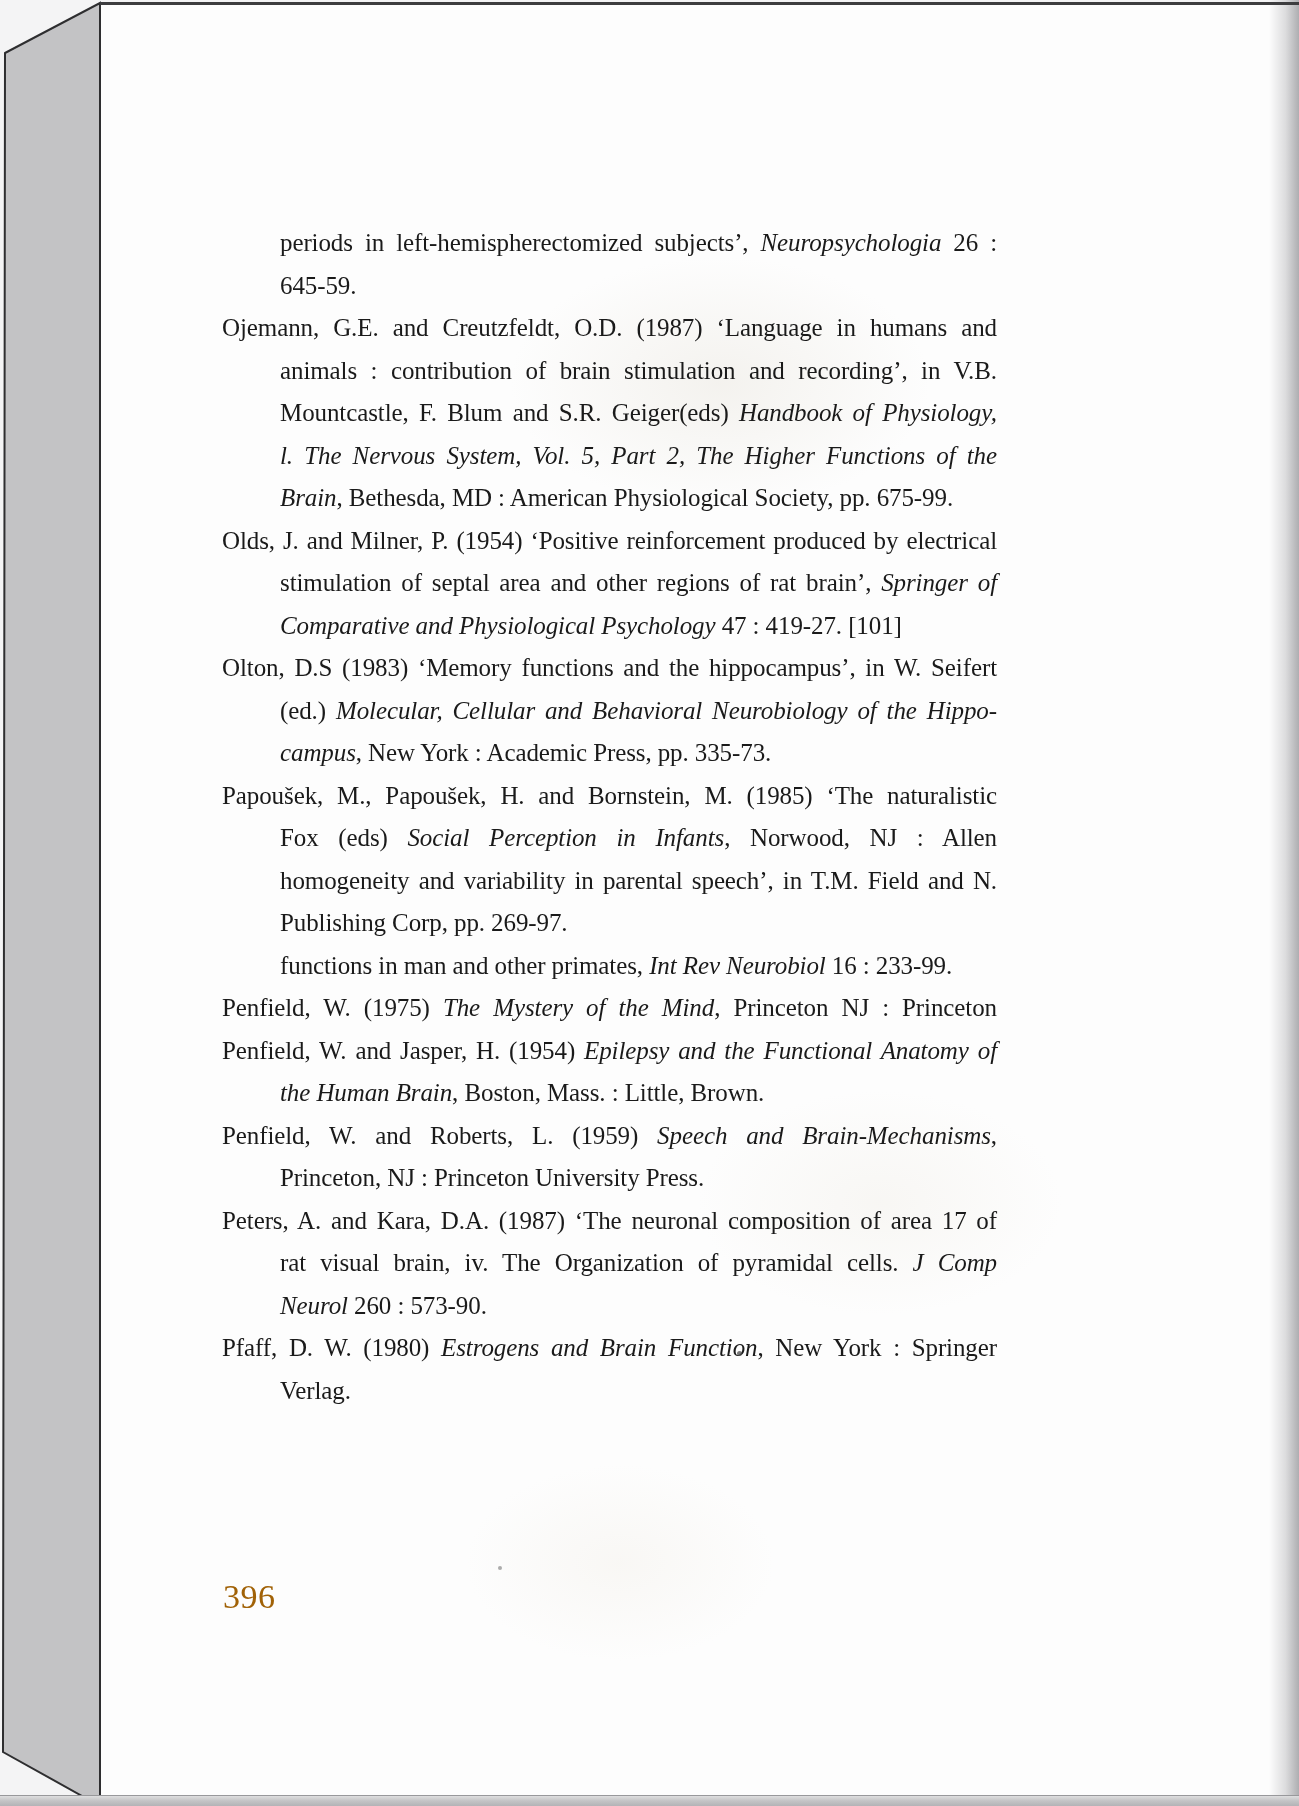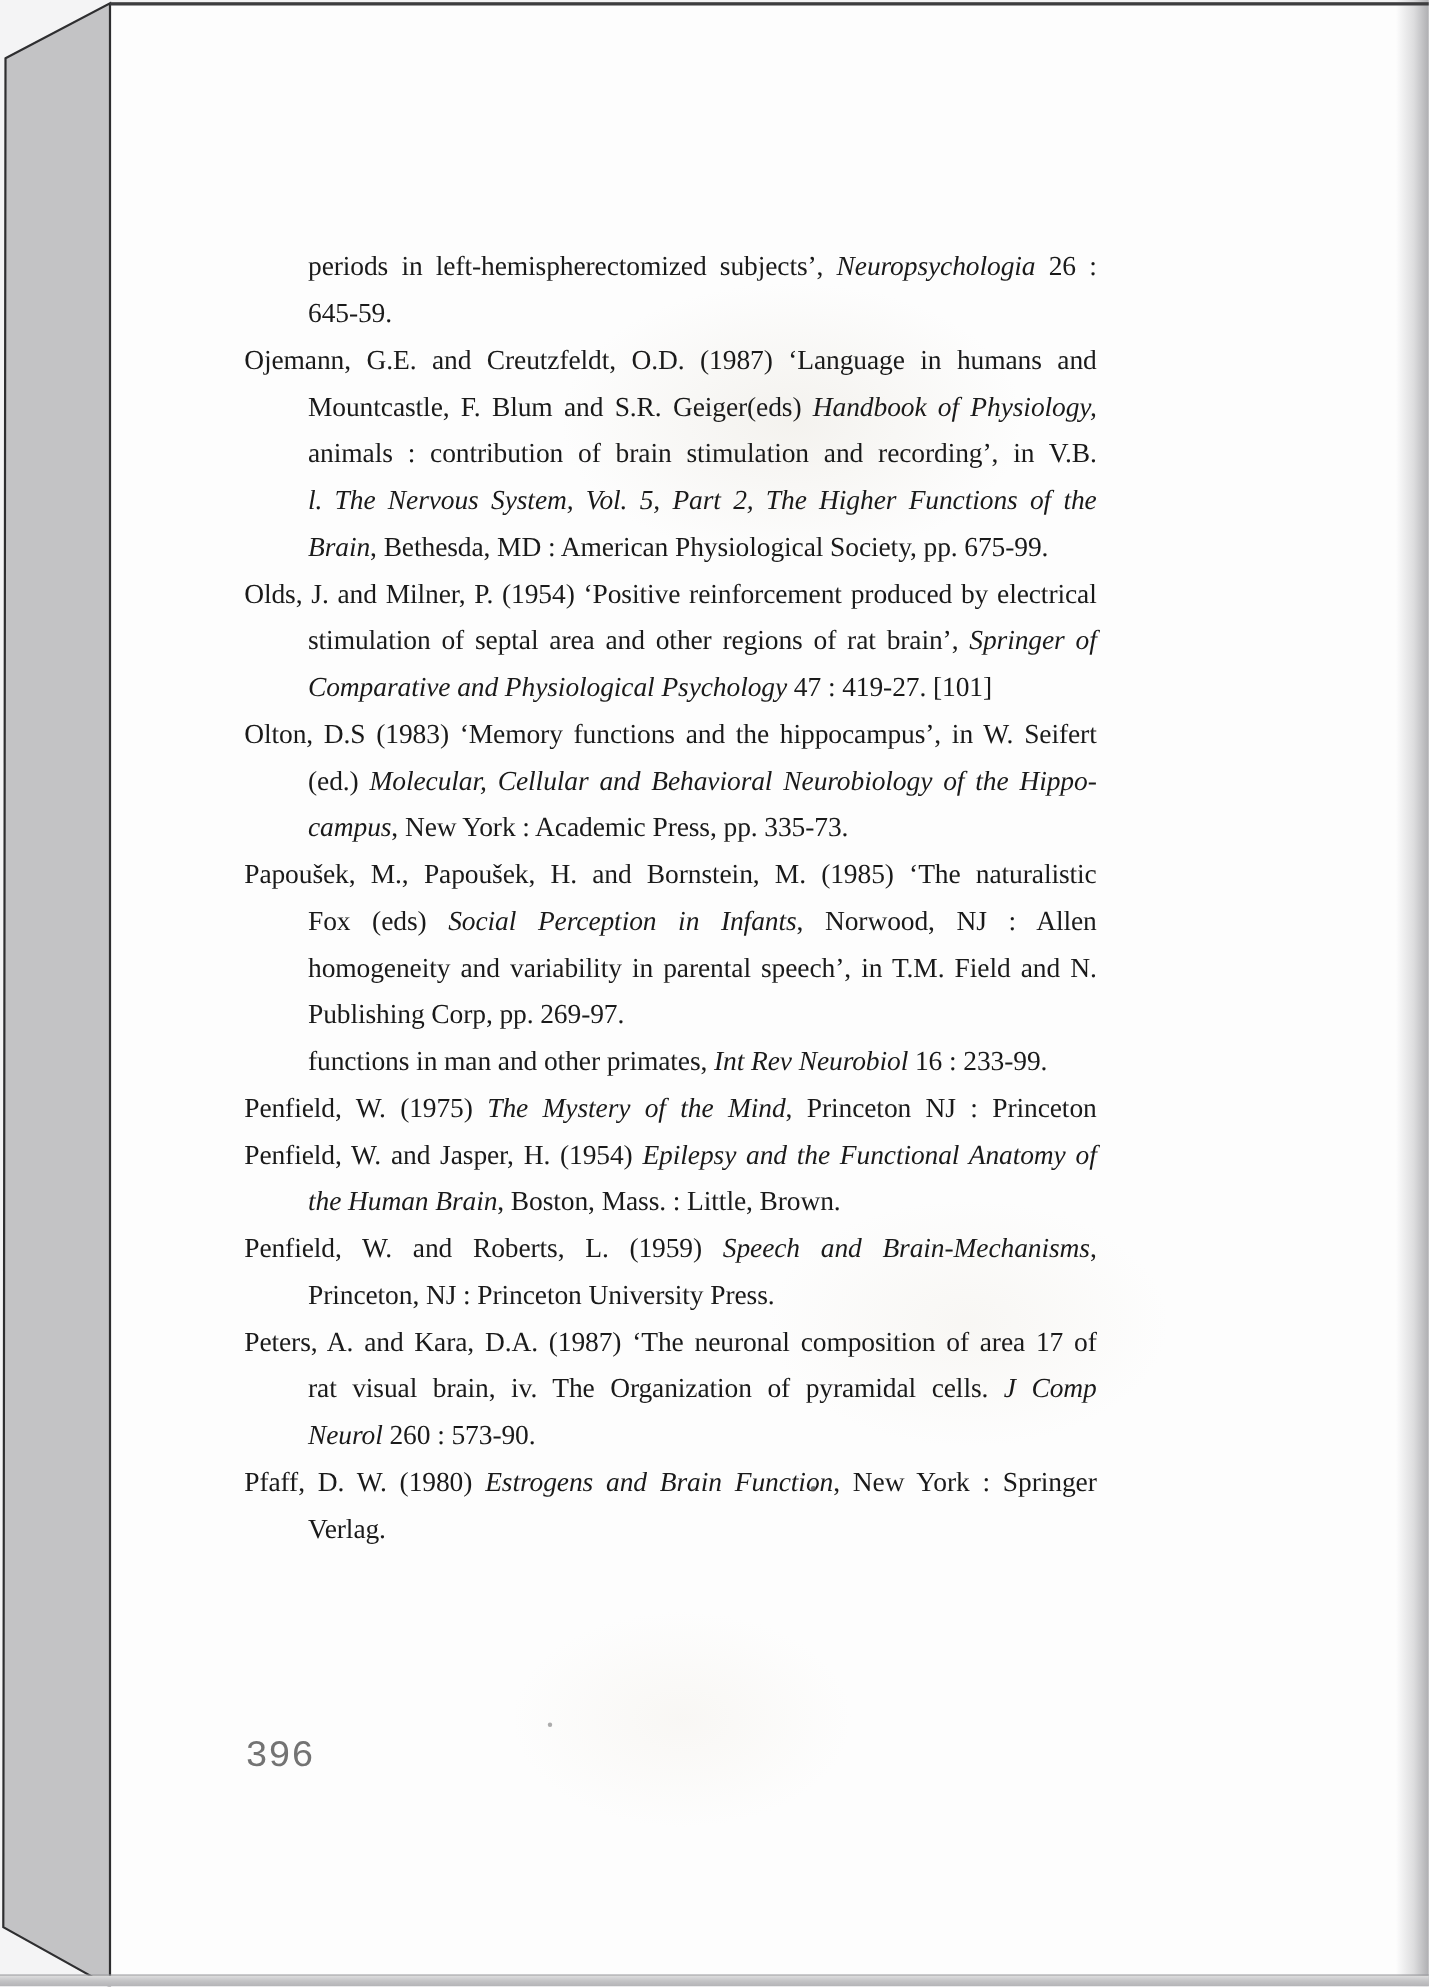--- a/index.html
+++ b/index.html
@@ -70,24 +70,24 @@
     text-align-last: justify;
     white-space: normal;
   }
   .ref-line.cont { padding-left: 58px; }
   .ref-line.last { text-align-last: left; }
   .ref-line i { font-style: italic; }
   .page-number {
     position: absolute;
     left: 223px;
     top: 1578px;
-    font-family: Liberation Mono, monospace;
+    font-family: Liberation Serif, serif;
     font-size: 34px;
     letter-spacing: 0.5px;
-    color: #737373;
+    color: #a16207;
     z-index: 2;
     text-align: center;
   }
   .speck {
     position: absolute;
     border-radius: 50%;
     background: #4c4c4c;
     z-index: 2;
   }
   .speck-1 { left: 737px; top: 1351px; width: 5px; height: 5px; opacity: 0.75; }
@@ -108,22 +108,22 @@
   <div class="edge-right"></div>
   <div class="edge-bottom"></div>
 
   <div class="page-content" id="refs">
       <div class="ref-entry">
         <div class="ref-line cont"><span>periods in left-hemispherectomized subjects’, </span><i>Neuropsychologia</i><span> 26 :</span></div>
         <div class="ref-line cont last"><span>645-59.</span></div>
       </div>
       <div class="ref-entry">
         <div class="ref-line"><span>Ojemann, G.E. and Creutzfeldt, O.D. (1987) ‘Language in humans and</span></div>
+        <div class="ref-line cont"><span>animals : contribution of brain stimulation and recording’, in V.B.</span></div>
         <div class="ref-line cont"><span>Mountcastle, F. Blum and S.R. Geiger(eds) </span><i>Handbook of Physiology,</i></div>
-        <div class="ref-line cont"><span>animals : contribution of brain stimulation and recording’, in V.B.</span></div>
         <div class="ref-line cont"><i>l. The Nervous System, Vol. 5, Part 2, The Higher Functions of the</i></div>
         <div class="ref-line cont last"><i>Brain</i><span>, Bethesda, MD : American Physiological Society, pp. 675-99.</span></div>
       </div>
       <div class="ref-entry">
         <div class="ref-line"><span>Olds, J. and Milner, P. (1954) ‘Positive reinforcement produced by electrical</span></div>
         <div class="ref-line cont"><span>stimulation of septal area and other regions of rat brain’, </span><i>Springer of</i></div>
         <div class="ref-line cont last"><i>Comparative and Physiological Psychology</i><span> 47 : 419-27. [101]</span></div>
       </div>
       <div class="ref-entry">
         <div class="ref-line"><span>Olton, D.S (1983) ‘Memory functions and the hippocampus’, in W. Seifert</span></div>

